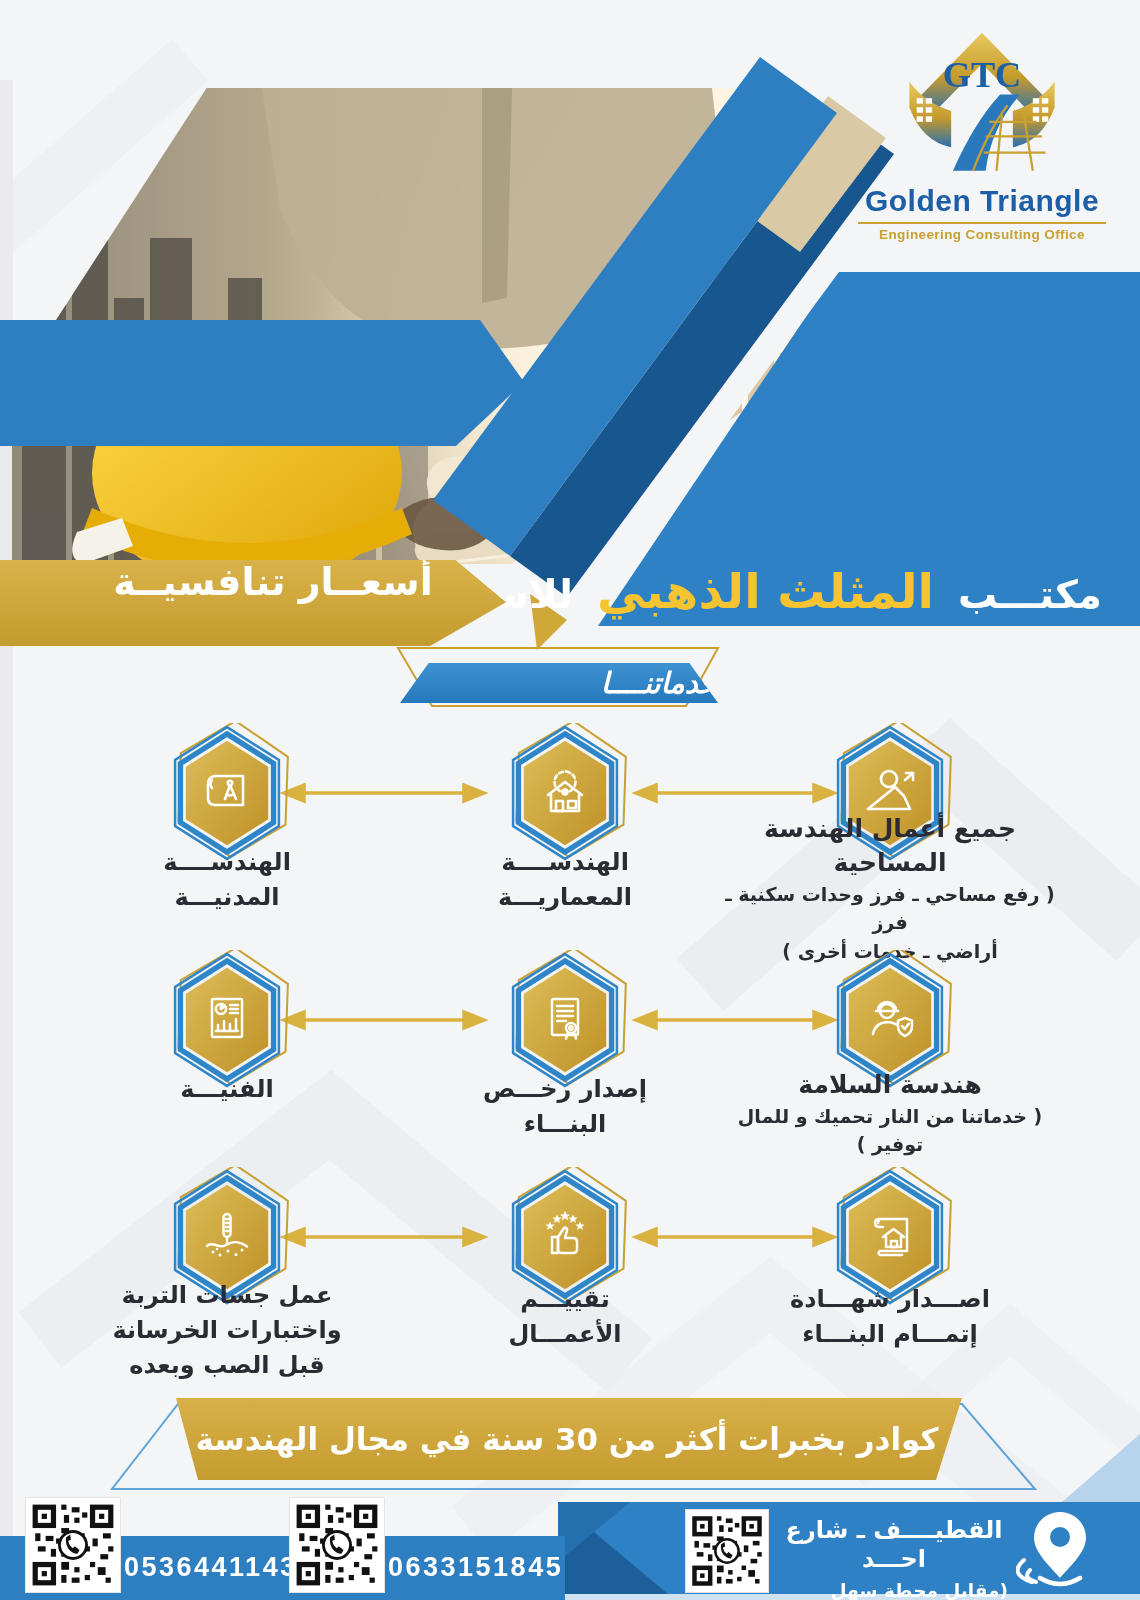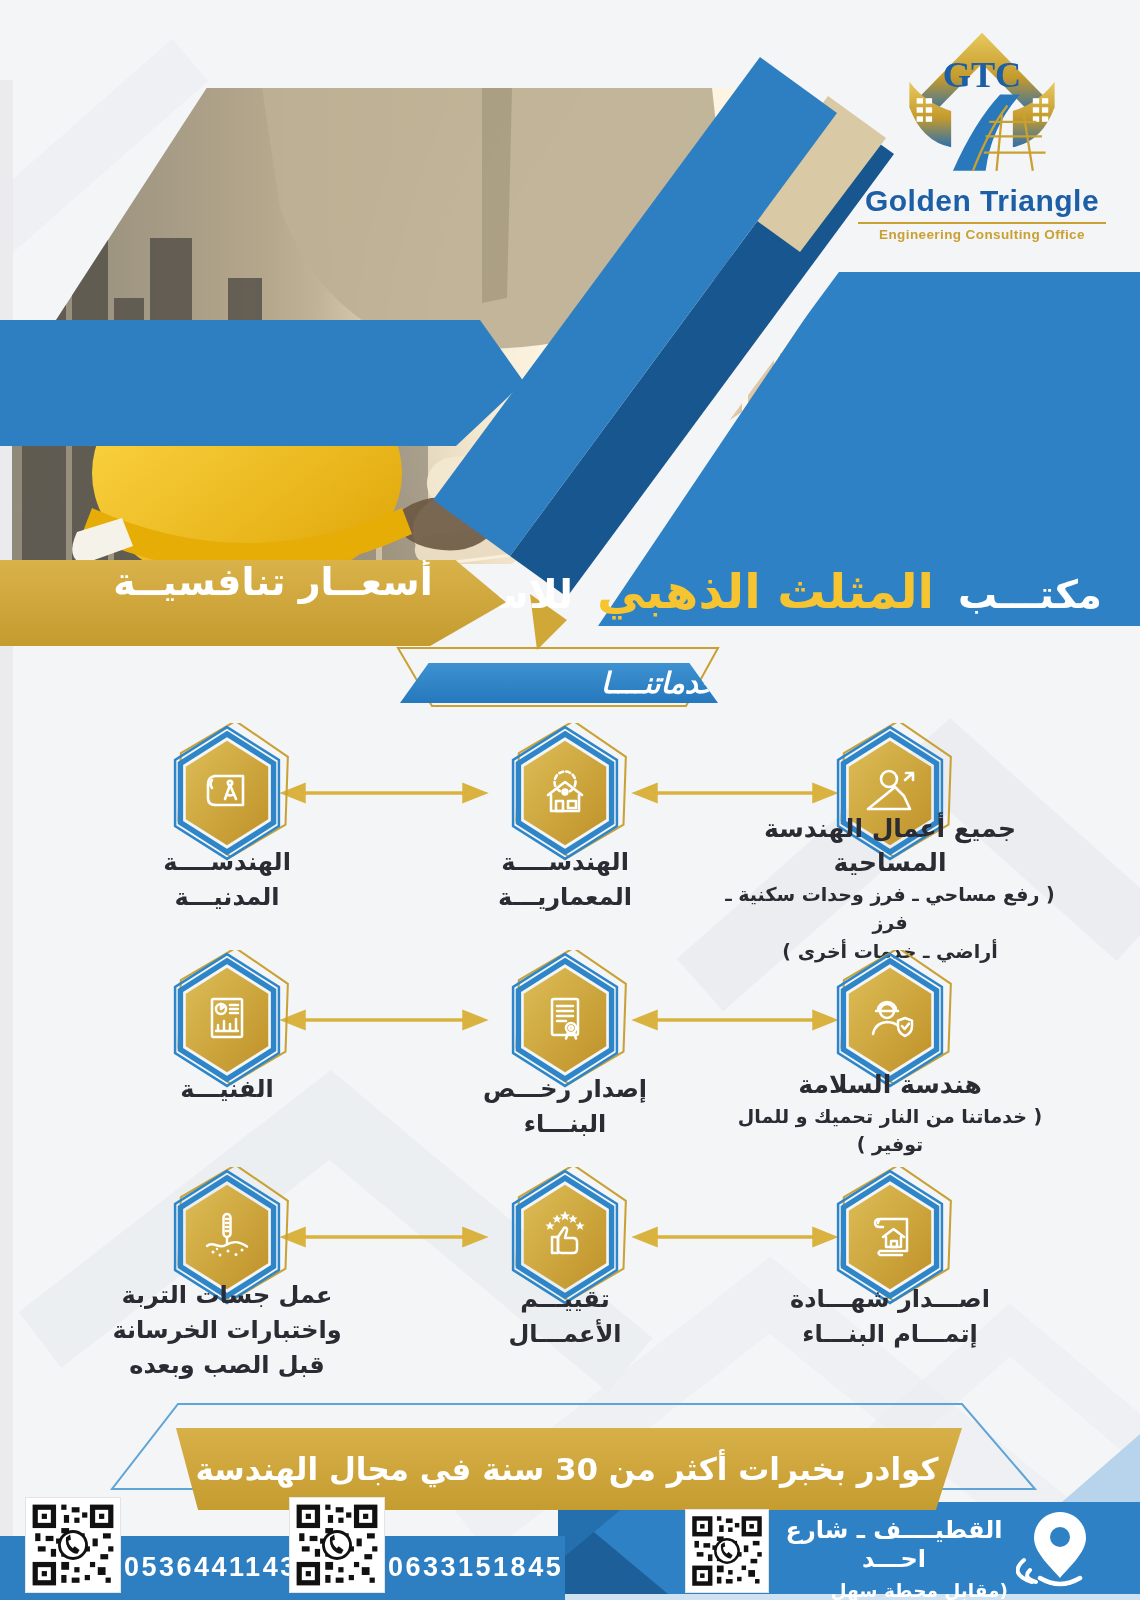--- a/index.html
+++ b/index.html
@@ -42,21 +42,21 @@
     left:400px;top:663px;width:318px;height:40px;
     clip-path:polygon(9% 0,91% 0,100% 100%,0 100%);
     background:linear-gradient(180deg,#3e92d1,#2578bc);
     display:flex;align-items:center;justify-content:flex-start;direction:rtl;font-style:italic;
   }
   .svc-banner span{color:#fff;font-size:29px;font-weight:700;}
   .exp-banner{
     left:172px;top:1398px;width:790px;height:82px;
     clip-path:polygon(.5% 0,100% 0,96.7% 100%,3.3% 100%);
     background:linear-gradient(180deg,#d7b049,#c59c2f);
-    display:flex;align-items:center;justify-content:center;direction:rtl;margin-top:30px;
+    display:flex;align-items:center;justify-content:center;direction:rtl;
   }
   .exp-banner span{color:#fff;font-size:31px;font-weight:700;}
   
   .hexcell{width:124px;height:140px;}
   .hexicon{position:absolute;left:34px;top:40px;}
   .svclabel{direction:rtl;text-align:center;color:#2b2b33;}
   .svclabel .t1{font-size:24px;font-weight:700;line-height:1.45;}
   .svclabel .t1b{font-size:25px;font-weight:700;line-height:1.35;}
   .svclabel .t2{font-size:19px;font-weight:700;line-height:1.5;}
   

